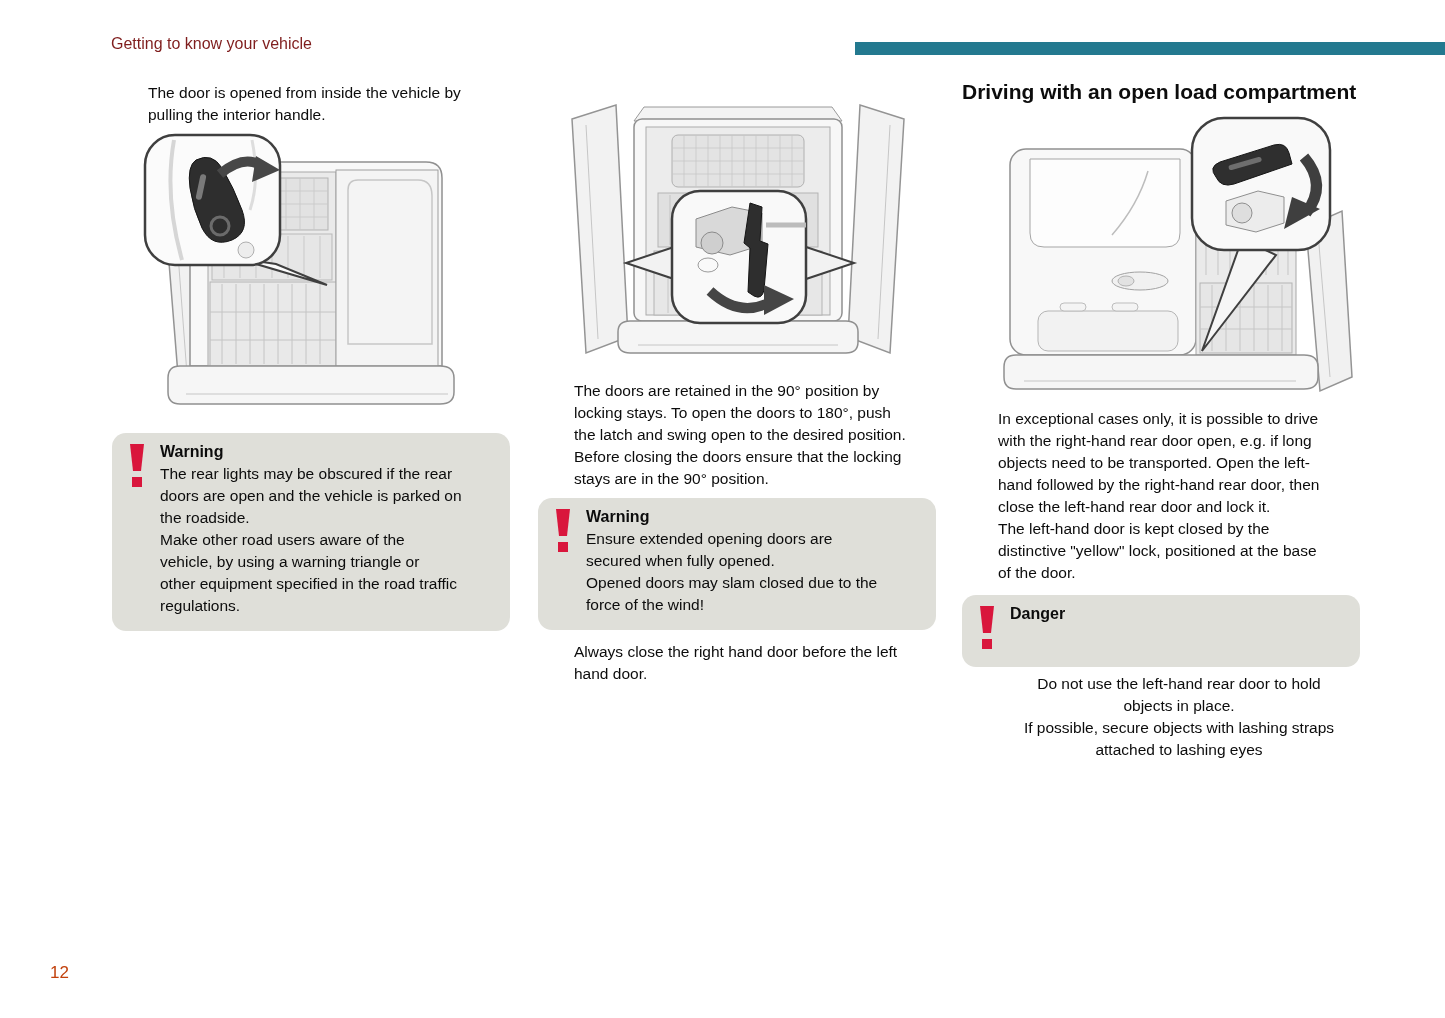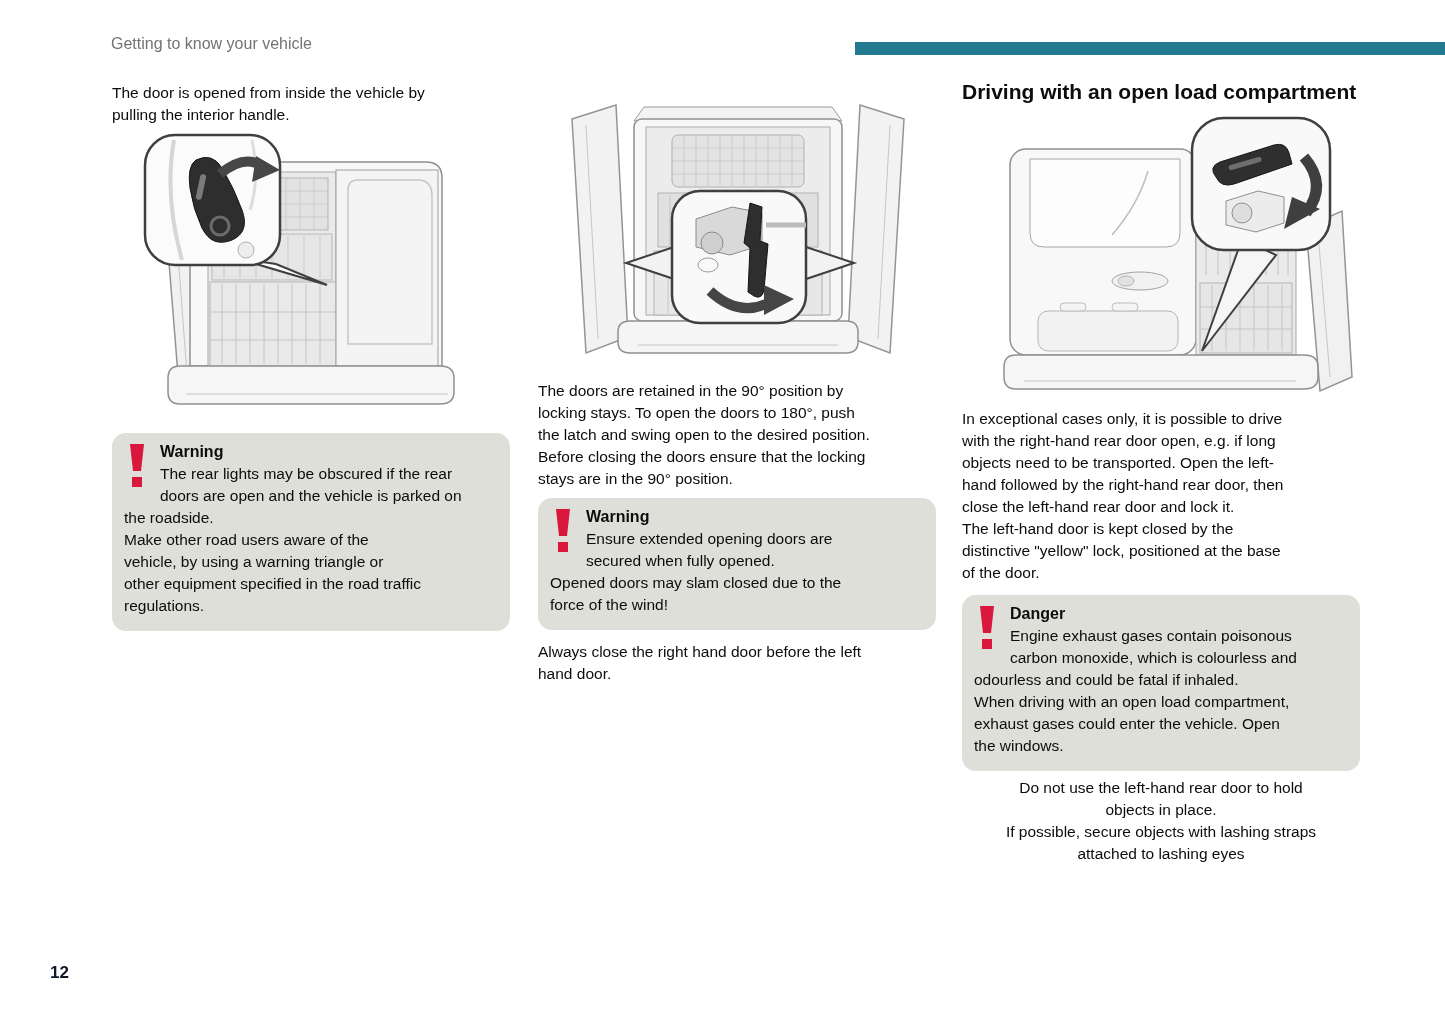--- a/index.html
+++ b/index.html
@@ -1,31 +1,31 @@
 <!DOCTYPE html>
 <html><head>
 <meta charset="utf-8">
 <style>
   html,body{margin:0;padding:0;background:#ffffff;}
   .page{
     position:relative;width:1445px;height:1018px;background:#ffffff;
     font-family:"Liberation Sans",sans-serif;color:#0c0c0c;overflow:hidden;
   }
   .running-header{
-    position:absolute;left:111px;top:33px;font-size:16px;line-height:22px;color:#737373;
+    position:absolute;left:111px;top:33px;font-size:16px;line-height:22px;color:#7f1d1d;
   }
   .accent-bar{
     position:absolute;left:855px;top:42px;width:590px;height:13px;background:#23798f;
   }
   .col{position:absolute;width:398px;}
   .col-left{left:112px;top:82px;}
   .col-mid{left:538px;top:84px;}
   .col-right{left:962px;top:80px;}
   .body{font-size:15.5px;line-height:22px;margin:0;}
-  .pre{white-space:pre-line;}
+  .pre{white-space:pre-line;margin-left:36px;}
   .section-heading{font-size:21px;line-height:24px;font-weight:bold;margin:0;}
   .note-label{font-size:16px;line-height:22px;font-weight:bold;margin:9px 0 0 0;}
   .note-body{margin-top:6px;text-align:center;}
   .alert-box{
     background:#dfdfd9;border-radius:14px;padding:8px 12px 14px 12px;
   }
   .alert-box::after{content:"";display:block;clear:both;}
   .box-left{margin-top:13px;}
   .box-mid{margin-top:8px;}
   .box-right{margin-top:11px;}
@@ -33,21 +33,21 @@
   .alert-title{font-size:16px;line-height:22px;font-weight:bold;}
   .alert-body{font-size:15.5px;line-height:22px;}
   .illus{display:block;}
   .illus-left{margin:6px 0 3px 28px;}
   .illus-mid{margin:1px 0 5px 22px;}
   .illus-right{margin:11px 0 3px 28px;}
   .closing{margin-top:11px;}
   .after-illus{margin-top:3px;}
   .after-illus-mid{margin-top:5px;}
   .page-number{
-    position:absolute;left:50px;top:963px;font-size:17px;font-weight:bold;color:#0f172a;
+    position:absolute;left:50px;top:963px;font-size:17px;font-weight:normal;color:#c2410c;
   }
   svg .thin{stroke:#c6c6c6;stroke-width:1;}
   svg .outline{stroke:#909090;stroke-width:1.5;fill:#f8f8f8;}
 </style>
 </head>
 <body>
 
 <div class="page">
 
   <div class="running-header">Getting to know your vehicle</div>
@@ -317,26 +317,20 @@
 of the door.</p>
 
     <div class="alert-box box-right">
       <span class="alert-icon">
         <svg width="22" height="46" viewBox="0 0 22 46">
           <path d="M4 1 L18 1 L15 28 L7 28 Z" fill="#d9163c"></path>
           <rect x="6" y="34" width="10" height="10" fill="#d9163c"></rect>
         </svg>
       </span>
       <div class="alert-title">Danger</div>
-      <div class="alert-body pre">Engine exhaust gases contain poisonous
-carbon monoxide, which is colourless and
-odourless and could be fatal if inhaled.
-When driving with an open load compartment,
-exhaust gases could enter the vehicle. Open
-the windows.</div>
     </div>
 
     <p class="body pre note-body">Do not use the left-hand rear door to hold
 objects in place.
 If possible, secure objects with lashing straps
 attached to lashing eyes</p>
   </section>
 
   <div class="page-number">12</div>
 </div>

